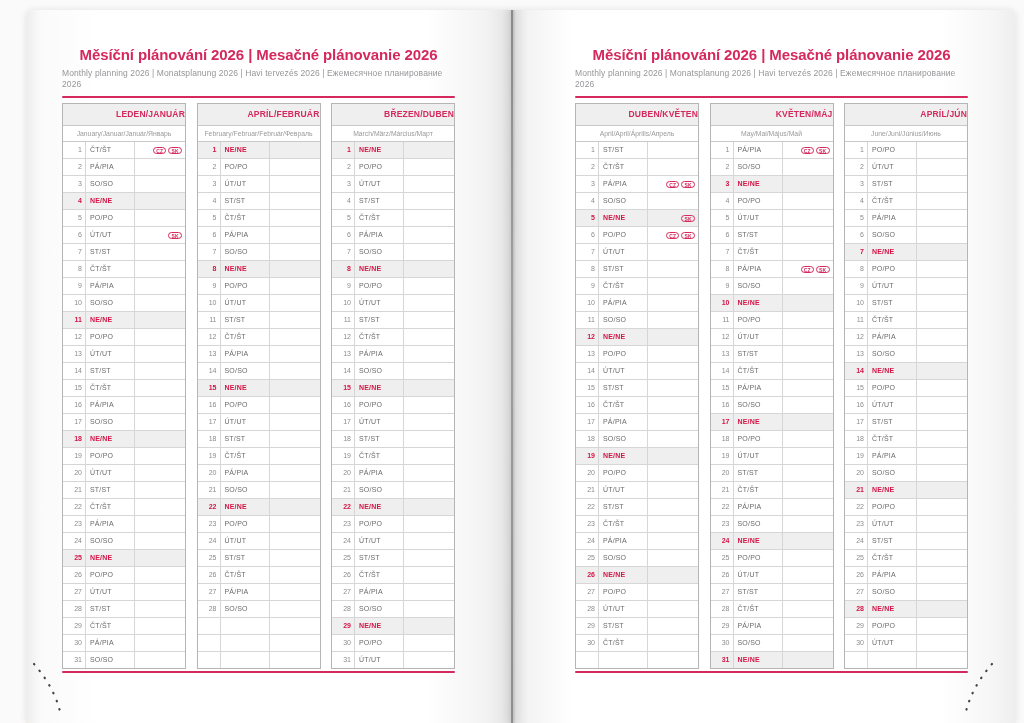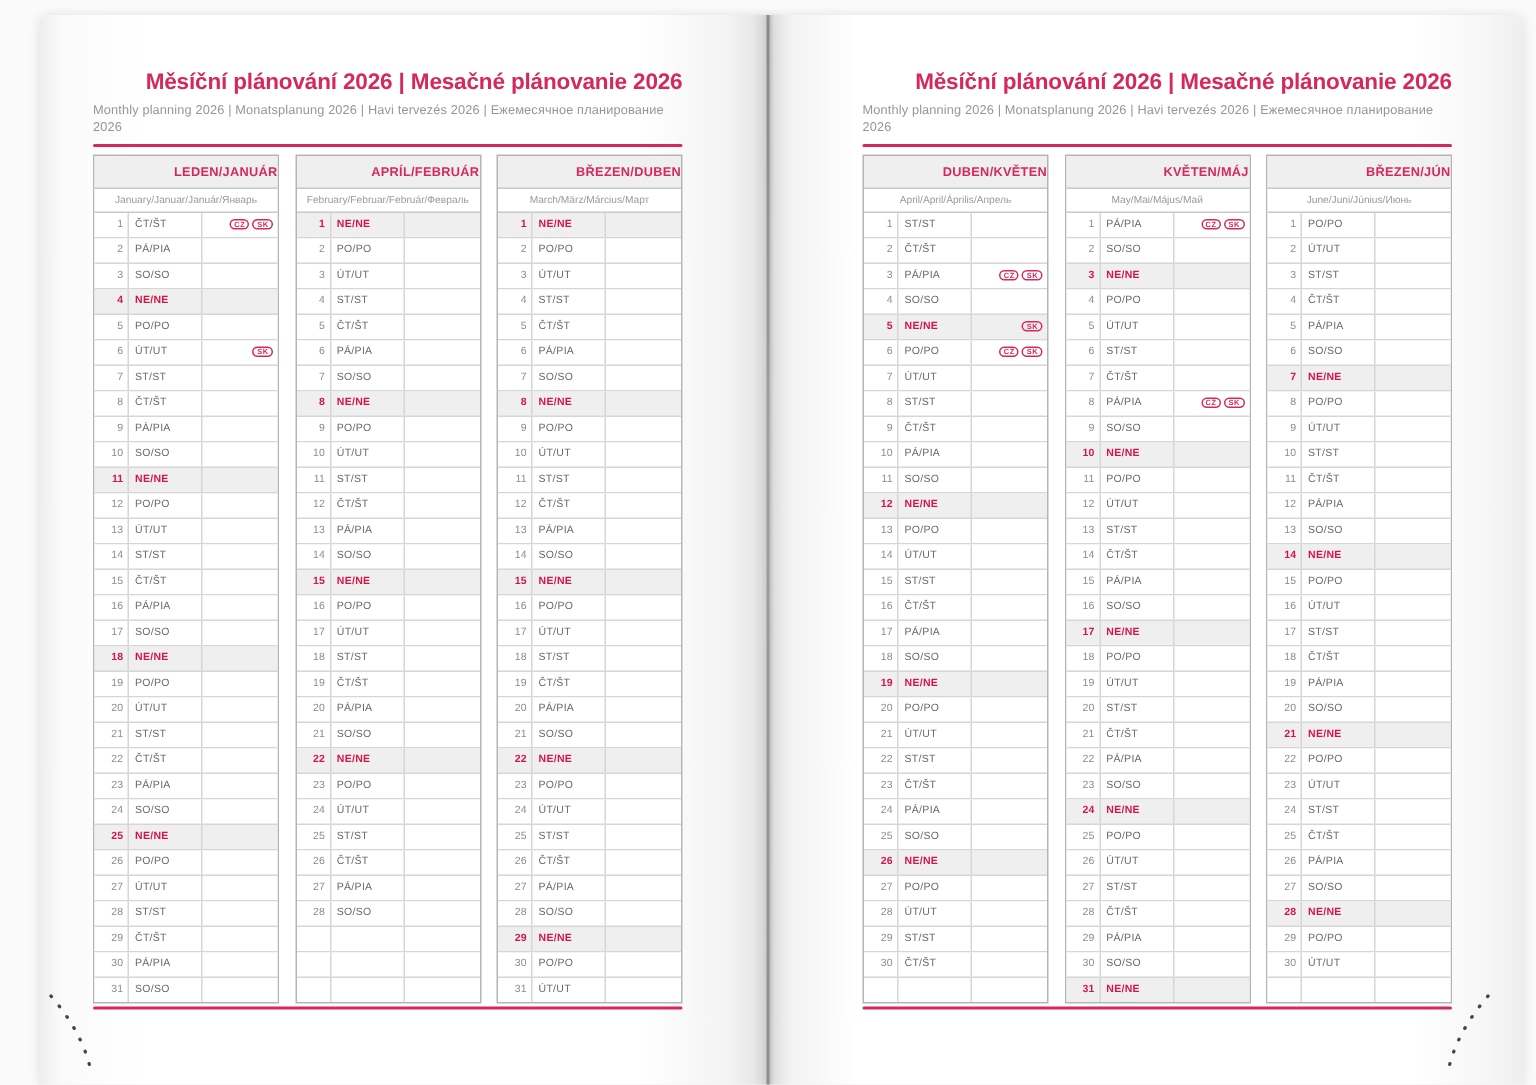--- a/index.html
+++ b/index.html
@@ -29,21 +29,21 @@
   }
   .spine{
     position:absolute;left:485px;top:0;width:2px;height:100%;
     background:linear-gradient(to bottom,#8a8888,#a09e9e 40%,#8f8d8d);
     box-shadow:-4px 0 6px rgba(0,0,0,0.14), 4px 0 7px rgba(0,0,0,0.10);
   }
   .content{position:absolute;top:36px;width:393px;}
   .content.cl{left:36px;}
   .content.cr{left:549px;}
   .ptitle{
-    margin:0;text-align:right;font-size:15px;line-height:18px;
+    margin:0;text-align:center;font-size:15px;line-height:18px;
     font-weight:bold;color:var(--pink);letter-spacing:-0.1px;
   }
   .psub{
     margin-top:4px;text-align:left;font-size:8.5px;line-height:11px;
     color:#96969a;letter-spacing:0.1px;
   }
   .rule{height:2px;background:var(--pink);margin-top:6px;border-radius:1px;}
   .tables{display:flex;justify-content:space-between;margin-top:5px;}
   .month{width:124px;border:1px solid #b5b5b5;background:#fff;box-sizing:border-box;}
   .m-name{
@@ -885,21 +885,21 @@
             <span class="c-day">SO/SO</span>
             <span class="c-note"></span>
           </div>
           <div class="drow sun">
             <span class="c-num">31</span>
             <span class="c-day">NE/NE</span>
             <span class="c-note"></span>
           </div>
         </div>
         <div class="month">
-          <div class="m-name">BŘEZEN/JÚN</div>
+          <div class="m-name">APRÍL/JÚN</div>
           <div class="m-sub">June/Juni/Június/Июнь</div>
           <div class="drow">
             <span class="c-num">1</span>
             <span class="c-day">PO/PO</span>
             <span class="c-note"></span>
           </div>
           <div class="drow">
             <span class="c-num">2</span>
             <span class="c-day">ÚT/UT</span>
             <span class="c-note"></span>

